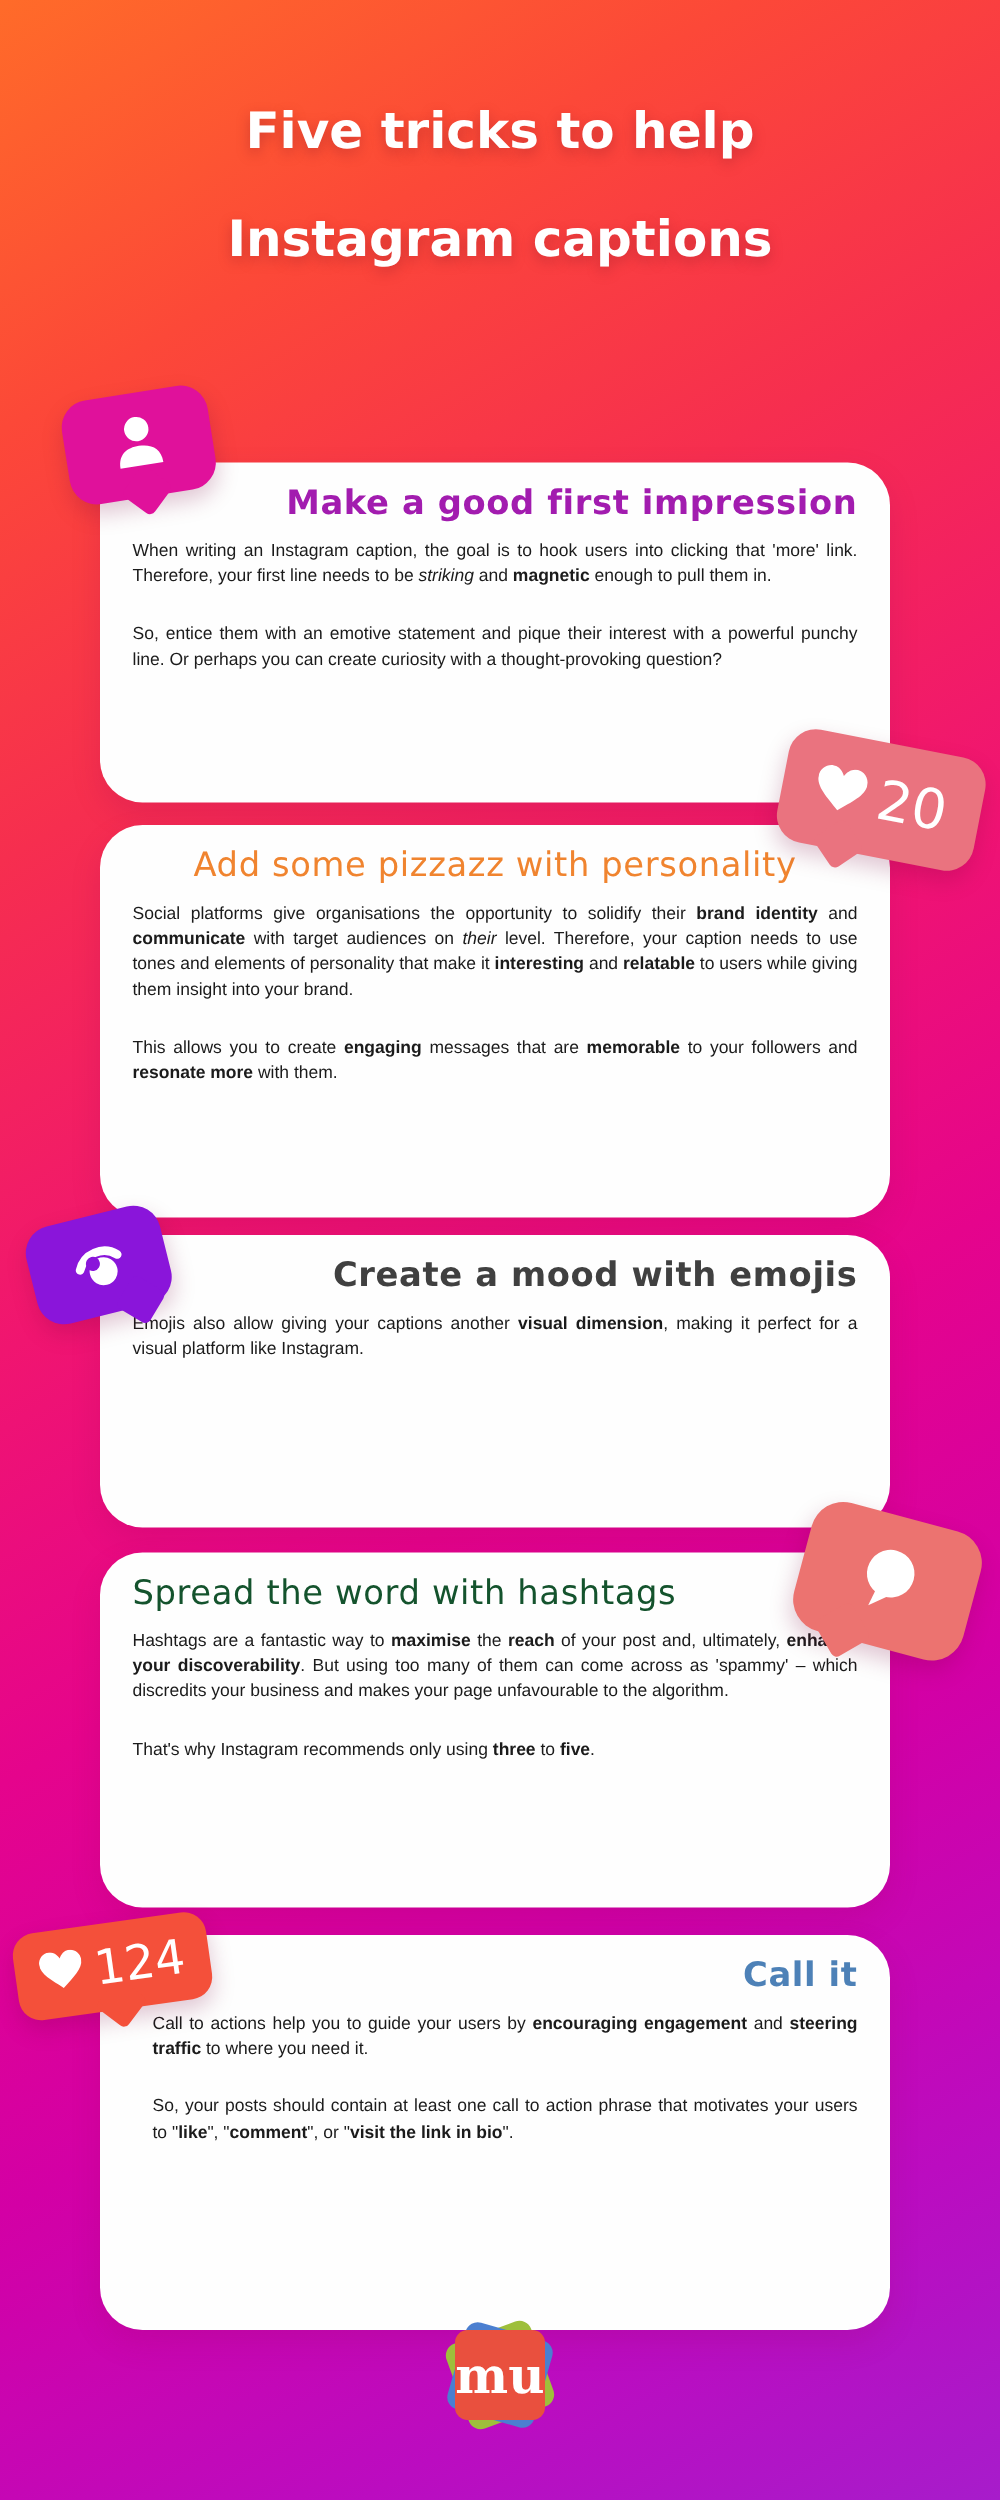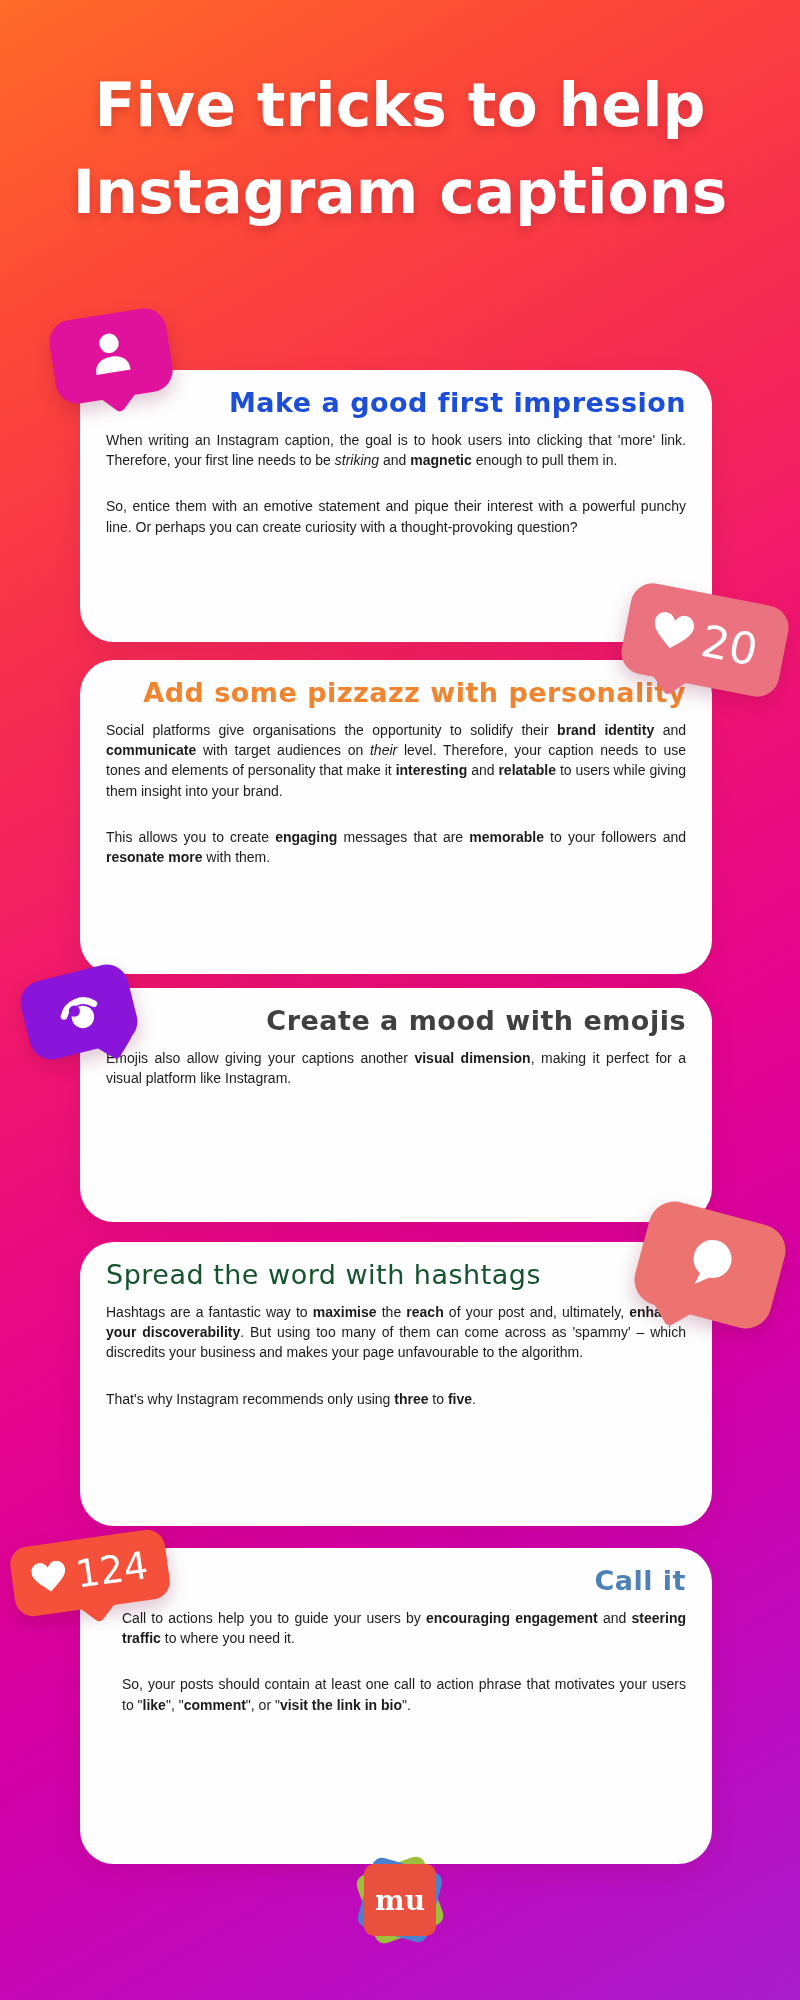--- a/index.html
+++ b/index.html
@@ -8,44 +8,44 @@
     background:linear-gradient(150deg,
       #ff6b29 0%, #fc4838 14%, #f62e4f 28%, #f01570 44%,
       #e5048c 58%, #d300a5 72%, #bb0cc0 88%, #a71ccb 100%);
     font-family:"Liberation Sans", sans-serif;
   }
   
   .title{
     position:absolute;top:62px;left:0;width:100%;
     text-align:center;color:#ffffff;
     font-family:"DejaVu Sans", sans-serif;
-    font-size:60px;font-weight:600;line-height:87px;
+    font-size:40px;font-weight:600;line-height:87px;
     text-shadow:0 4px 10px rgba(150,30,40,.38);
   }
   
   .card{
     position:absolute;left:80px;width:632px;background:#fefefe;
     border-radius:34px;box-sizing:border-box;
     padding:16px 26px 16px 26px;overflow:hidden;z-index:2;
     box-shadow:0 10px 24px rgba(150,0,80,.16);
   }
   .card h2{
     margin:0 0 10px 0;font-family:"DejaVu Sans", sans-serif;
     font-size:27px;font-weight:600;letter-spacing:.5px;line-height:1.25;
   }
   .card p{
     margin:0;color:#1b1b1b;font-size:14px;line-height:1.45;
     text-align:justify;
   }
   .card p + p{margin-top:26px;}
   .card p.tight + p.tight{margin-top:0;}
   .card-1{top:370px;height:272px;}
-  .card-1 h2{text-align:right;color:#1d4ed8;}
+  .card-1 h2{text-align:right;color:#a21caf;}
   .card-2{top:660px;height:314px;}
-  .card-2 h2{text-align:right;color:#f0842f;font-weight:700;}
+  .card-2 h2{text-align:center;color:#f0842f;font-weight:400;}
   .card-3{top:988px;height:234px;}
   .card-3 h2{text-align:right;color:#404040;}
   .card-4{top:1242px;height:284px;}
   .card-4 h2{text-align:left;color:#14532d;font-weight:400;}
   .card-5{top:1548px;height:316px;padding-left:42px;}
   .card-5 h2{text-align:right;color:#4d81b7;}
   
   .notif{
     position:absolute;z-index:5;border-radius:22px;
     display:flex;align-items:center;justify-content:center;gap:10px;
@@ -75,21 +75,21 @@
     background:#f4503a;border-radius:18px;transform:rotate(-8deg);}
   .notif-likes-large::after{left:42%;}
   .notif-likes-large .count{font-size:38px;}
   
   .logo{position:absolute;left:350px;top:1850px;width:100px;height:100px;z-index:3;}
   .logo .sq{position:absolute;left:14px;top:14px;width:72px;height:72px;border-radius:10px;}
   .logo .sq-green{background:#9ebf3b;transform:rotate(-20deg);}
   .logo .sq-blue{background:#4b7fd0;transform:rotate(16deg);}
   .logo .sq-red{
     background:#e9503e;display:flex;align-items:center;justify-content:center;
-    font-family:"DejaVu Serif", serif;font-weight:700;font-size:28px;color:#fff;
+    font-family:"DejaVu Serif", serif;font-weight:700;font-size:40px;color:#fff;
   }
 </style>
 </head>
 <body>
 
 <div class="canvas">
 
   <div class="title">
     <div>Five tricks to help</div>
     <div>Instagram captions</div>

